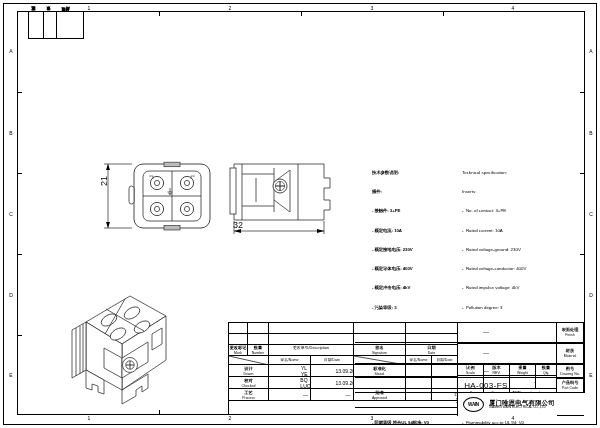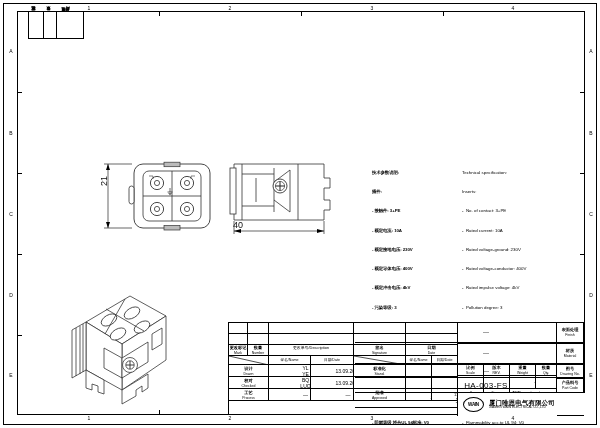--- a/index.html
+++ b/index.html
@@ -31,21 +31,21 @@
   .spec div{min-height:5.6px;}
 
   
   #title-block{position:absolute;left:228px;top:322px;width:357px;height:93px;
                border:1.2px solid #000;box-sizing:border-box;background:#fff;}
   #title-block .c{position:absolute;box-sizing:border-box;overflow:hidden;}
   .cb{border-right:1px solid #000;border-bottom:1px solid #000;}
   .hdr{font-size:3.9px;line-height:1.12;text-align:center;padding-top:1px;}
   .hdr b{font-weight:bold;font-size:4.2px;}
   .hdr i{font-style:normal;font-size:3.5px;}
-  .val{font-size:6px;text-align:center;display:flex;align-items:center;justify-content:center;height:100%;margin-left:32px;}
+  .val{font-size:6px;text-align:left;display:flex;align-items:center;justify-content:center;height:100%;margin-left:32px;}
   .val.sm{font-size:5px;}
   #logo-mark{width:19px;height:13px;border:1.1px solid #000;border-radius:50%;
              display:flex;align-items:center;justify-content:center;font-size:4.6px;font-weight:bold;letter-spacing:-0.3px;}
   #logo-cn{font-size:6.4px;font-weight:bold;letter-spacing:0.2px;line-height:1.1;}
   #logo-en{font-size:3.4px;letter-spacing:-0.05px;line-height:1.1;}
 
   .dimtxt{position:absolute;font-size:9px;color:#111;}
   #dim-21{left:99px;top:176px;writing-mode:vertical-rl;transform:rotate(180deg);}
   #dim-32{left:233px;top:220px;}
 
@@ -183,21 +183,21 @@
 
       <g stroke="#000" stroke-width="0.6" fill="none">
         <line x1="6" y1="71" x2="96" y2="71"></line>
         <polygon points="6,71 13,69 13,73" fill="#000" stroke="none"></polygon>
         <polygon points="96,71 89,69 89,73" fill="#000" stroke="none"></polygon>
         <line x1="6" y1="61" x2="6" y2="74"></line>
         <line x1="96" y1="61" x2="96" y2="74"></line>
       </g>
     </svg>
   </div>
-  <div class="dimtxt" id="dim-32">40</div>
+  <div class="dimtxt" id="dim-32">32</div>
 
   <div class="draw" style="left:56px;top:282px;">
     <svg width="125" height="122" viewBox="0 0 125 122">
       <g fill="#fff" stroke="#2b2b2b" stroke-width="0.75" stroke-linejoin="round">
 
         <path d="M30 40 L74 14 L110 34 L66 62 Z"></path>
 
         <path d="M66 62 L110 34 L110 78 L66 108 Z"></path>
 
         <path d="M30 40 L66 62 L66 108 L30 88 Z"></path>

